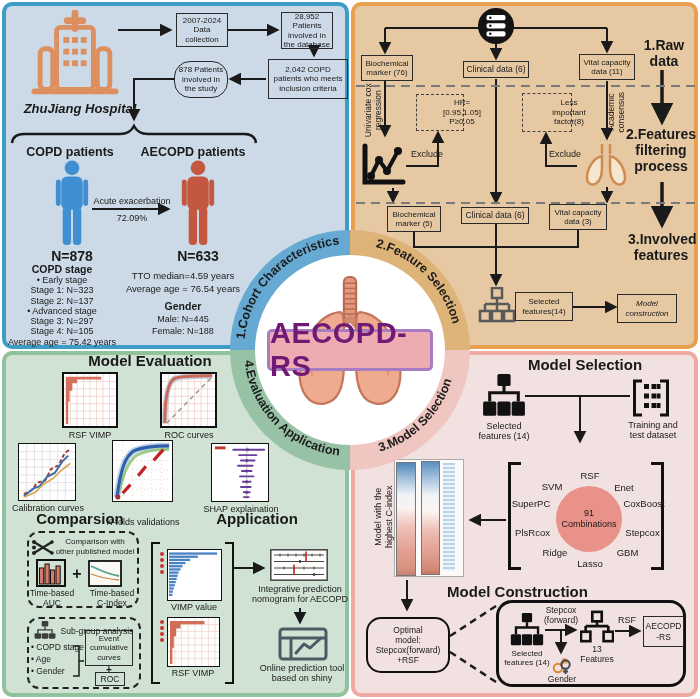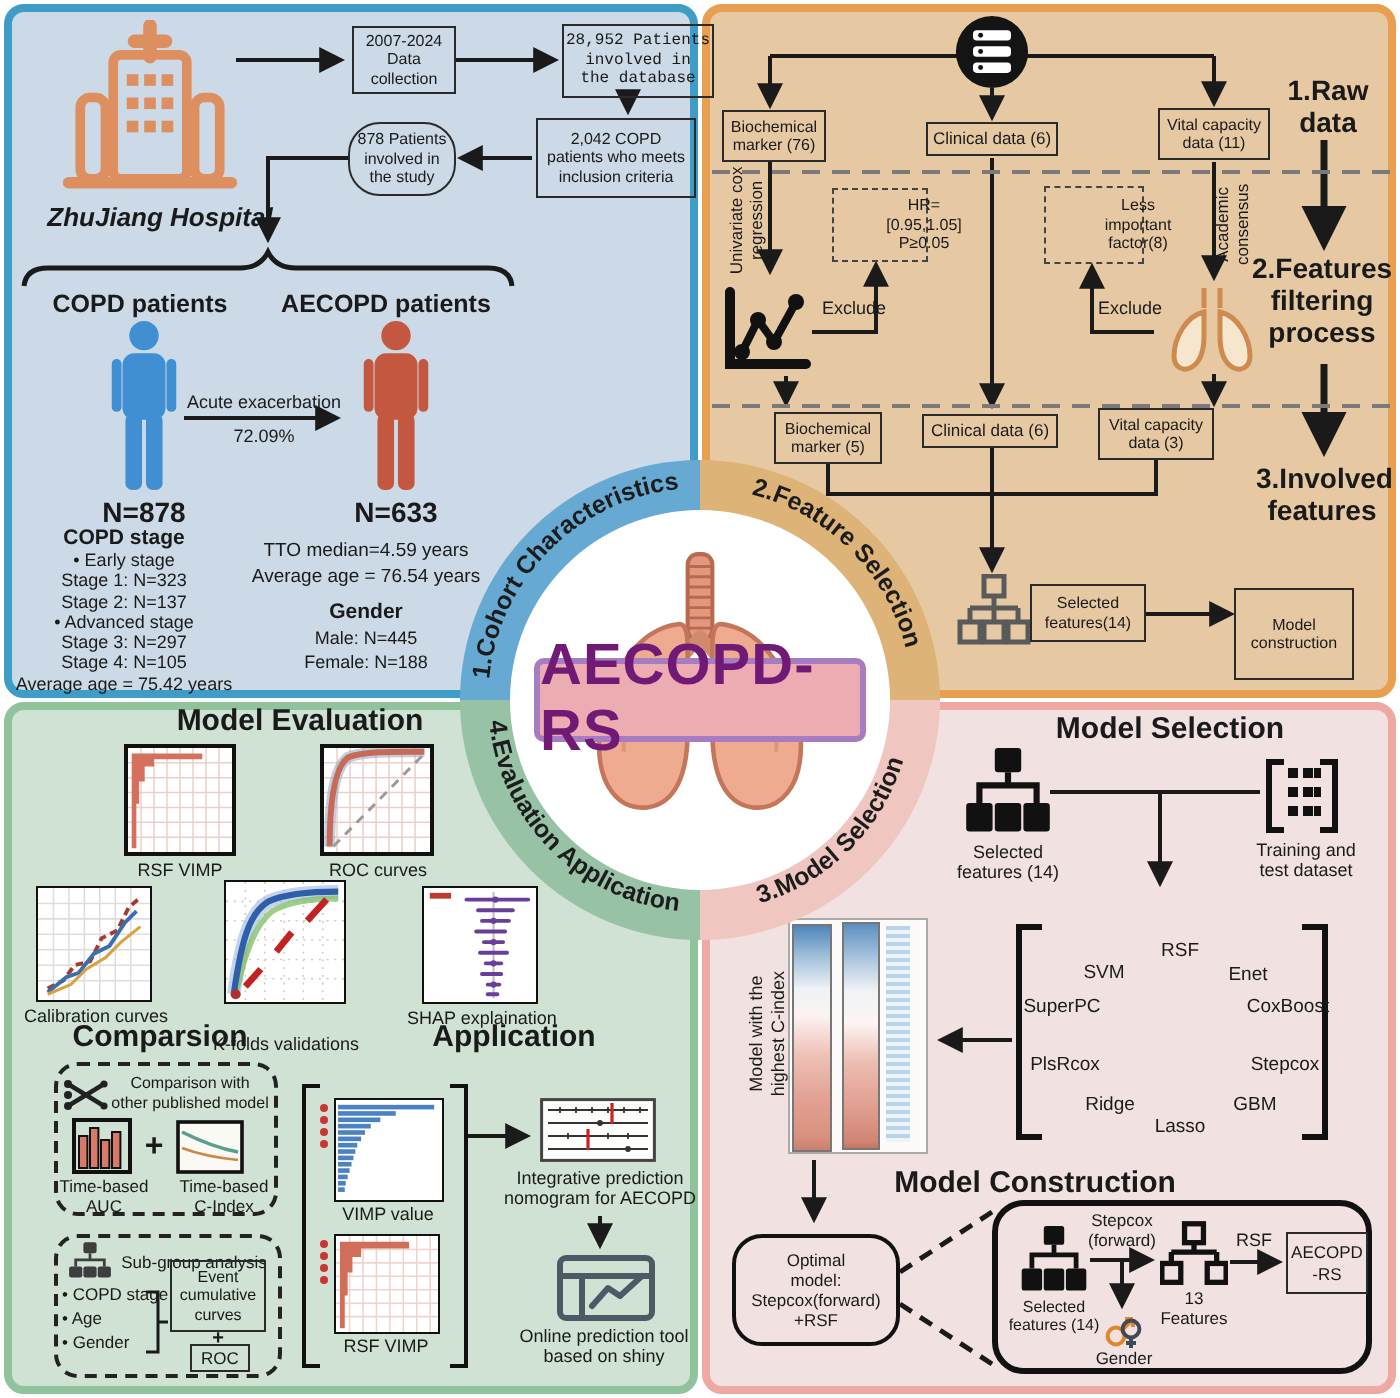--- a/index.html
+++ b/index.html
@@ -101,21 +101,21 @@
       <rect x="33" y="52" width="6" height="6"></rect>
         <rect x="42" y="52" width="6" height="6"></rect>
         <rect x="51" y="52" width="6" height="6"></rect>
     </g>
   </svg>
   <div class="t h" style="left:10px;top:101px;width:140px;font-size:13px;font-style:italic;z-index:3;">ZhuJiang Hospital</div>
 
   <div class="box" style="left:176px;top:13px;width:52px;height:34px;z-index:3;">2007-2024
 Data
 collection</div>
-  <div class="box" style="left:281px;top:12px;width:76px;height:37px;z-index:3;font-family:Liberation Mono, monospace;">28,952 Patients
+  <div class="box" style="left:281px;top:12px;width:52px;height:37px;z-index:3;">28,952 Patients
 involved in
 the database</div>
   <div class="box" style="left:268px;top:59px;width:80px;height:40px;z-index:3;">2,042 COPD
 patients who meets
 inclusion criteria</div>
   <div class="box" style="left:174px;top:61px;width:54px;height:37px;z-index:3;border-radius:16px;">878 Patients
 involved in
 the study</div>
 
   <div class="t h" style="left:22px;top:145px;width:96px;font-size:12.5px;z-index:3;">COPD patients</div>
@@ -233,21 +233,21 @@
     <g stroke="#5a5a5a" stroke-width="2.5" fill="none">
       <rect x="15" y="1" width="10" height="10"></rect>
       <path d="M20,11 V17 M8,17 H32 M8,17 V24 M20,17 V24 M32,17 V24"></path>
       <rect x="3" y="24" width="10" height="10"></rect>
         <rect x="15" y="24" width="10" height="10"></rect>
         <rect x="27" y="24" width="10" height="10"></rect>
     </g>
   </svg>
   <div class="box" style="left:515px;top:292px;width:58px;height:29px;z-index:3;">Selected
 features(14)</div>
-  <div class="box" style="left:617px;top:294px;width:60px;height:46px;z-index:3;">Model
+  <div class="box" style="left:617px;top:294px;width:60px;height:29px;z-index:3;font-style:italic;">Model
 construction</div>
 
   <div class="t h" style="left:80px;top:352px;width:140px;font-size:15px;z-index:3;">Model Evaluation</div>
 
   <svg class="thumb" style="left:62px;top:372px;z-index:3;" width="56" height="56" viewBox="0 0 56 56">
     <g stroke="#eccfc7" stroke-width="0.8">
       <path d="M7,0V56 M14,0V56 M21,0V56 M28,0V56 M35,0V56 M42,0V56 M49,0V56 M0,8H56 M0,16H56 M0,24H56 M0,32H56 M0,40H56 M0,48H56"></path>
     </g>
     <path d="M2,54 V3 H40 V6 H14 V10 H9 V18 H6 V30 H4.5 V54 Z" fill="#d4705c"></path>
   </svg>
@@ -481,20 +481,22 @@
         <rect x="20.5" y="24" width="5" height="5"></rect>
         <rect x="26" y="24" width="3.5" height="5"></rect>
     </g>
   </svg>
   <div class="cap ml" style="left:622px;top:420px;width:62px;z-index:3;">Training and
 test dataset</div>
 
   <div class="bracketL" style="left:508px;top:462px;height:108px;width:13px;border-width:3px;z-index:3;"></div>
   <div class="bracketR" style="left:651px;top:462px;height:108px;width:13px;border-width:3px;z-index:3;"></div>
 
+  <div class="abs" style="left:556px;top:486px;width:66px;height:66px;border-radius:50%;background:#e8928a;display:flex;align-items:center;justify-content:center;text-align:center;font-size:9px;white-space:pre-line;line-height:1.25;z-index:3;">91
+Combinations</div>
   <div class="t" style="left:560px;top:470px;width:60px;font-size:9.5px;z-index:4;">RSF</div>
   <div class="t" style="left:527px;top:481px;width:50px;font-size:9.5px;z-index:4;">SVM</div>
   <div class="t" style="left:594px;top:482px;width:60px;font-size:9.5px;z-index:4;">Enet</div>
   <div class="t" style="left:506px;top:498px;width:50px;font-size:9.5px;z-index:4;">SuperPC</div>
   <div class="t" style="left:614px;top:498px;width:60px;font-size:9.5px;z-index:4;">CoxBoost</div>
   <div class="t" style="left:505px;top:527px;width:55px;font-size:9.5px;z-index:4;">PlsRcox</div>
   <div class="t" style="left:615px;top:527px;width:55px;font-size:9.5px;z-index:4;">Stepcox</div>
   <div class="t" style="left:530px;top:547px;width:50px;font-size:9.5px;z-index:4;">Ridge</div>
   <div class="t" style="left:605px;top:547px;width:45px;font-size:9.5px;z-index:4;">GBM</div>
   <div class="t" style="left:565px;top:558px;width:50px;font-size:9.5px;z-index:4;">Lasso</div>

